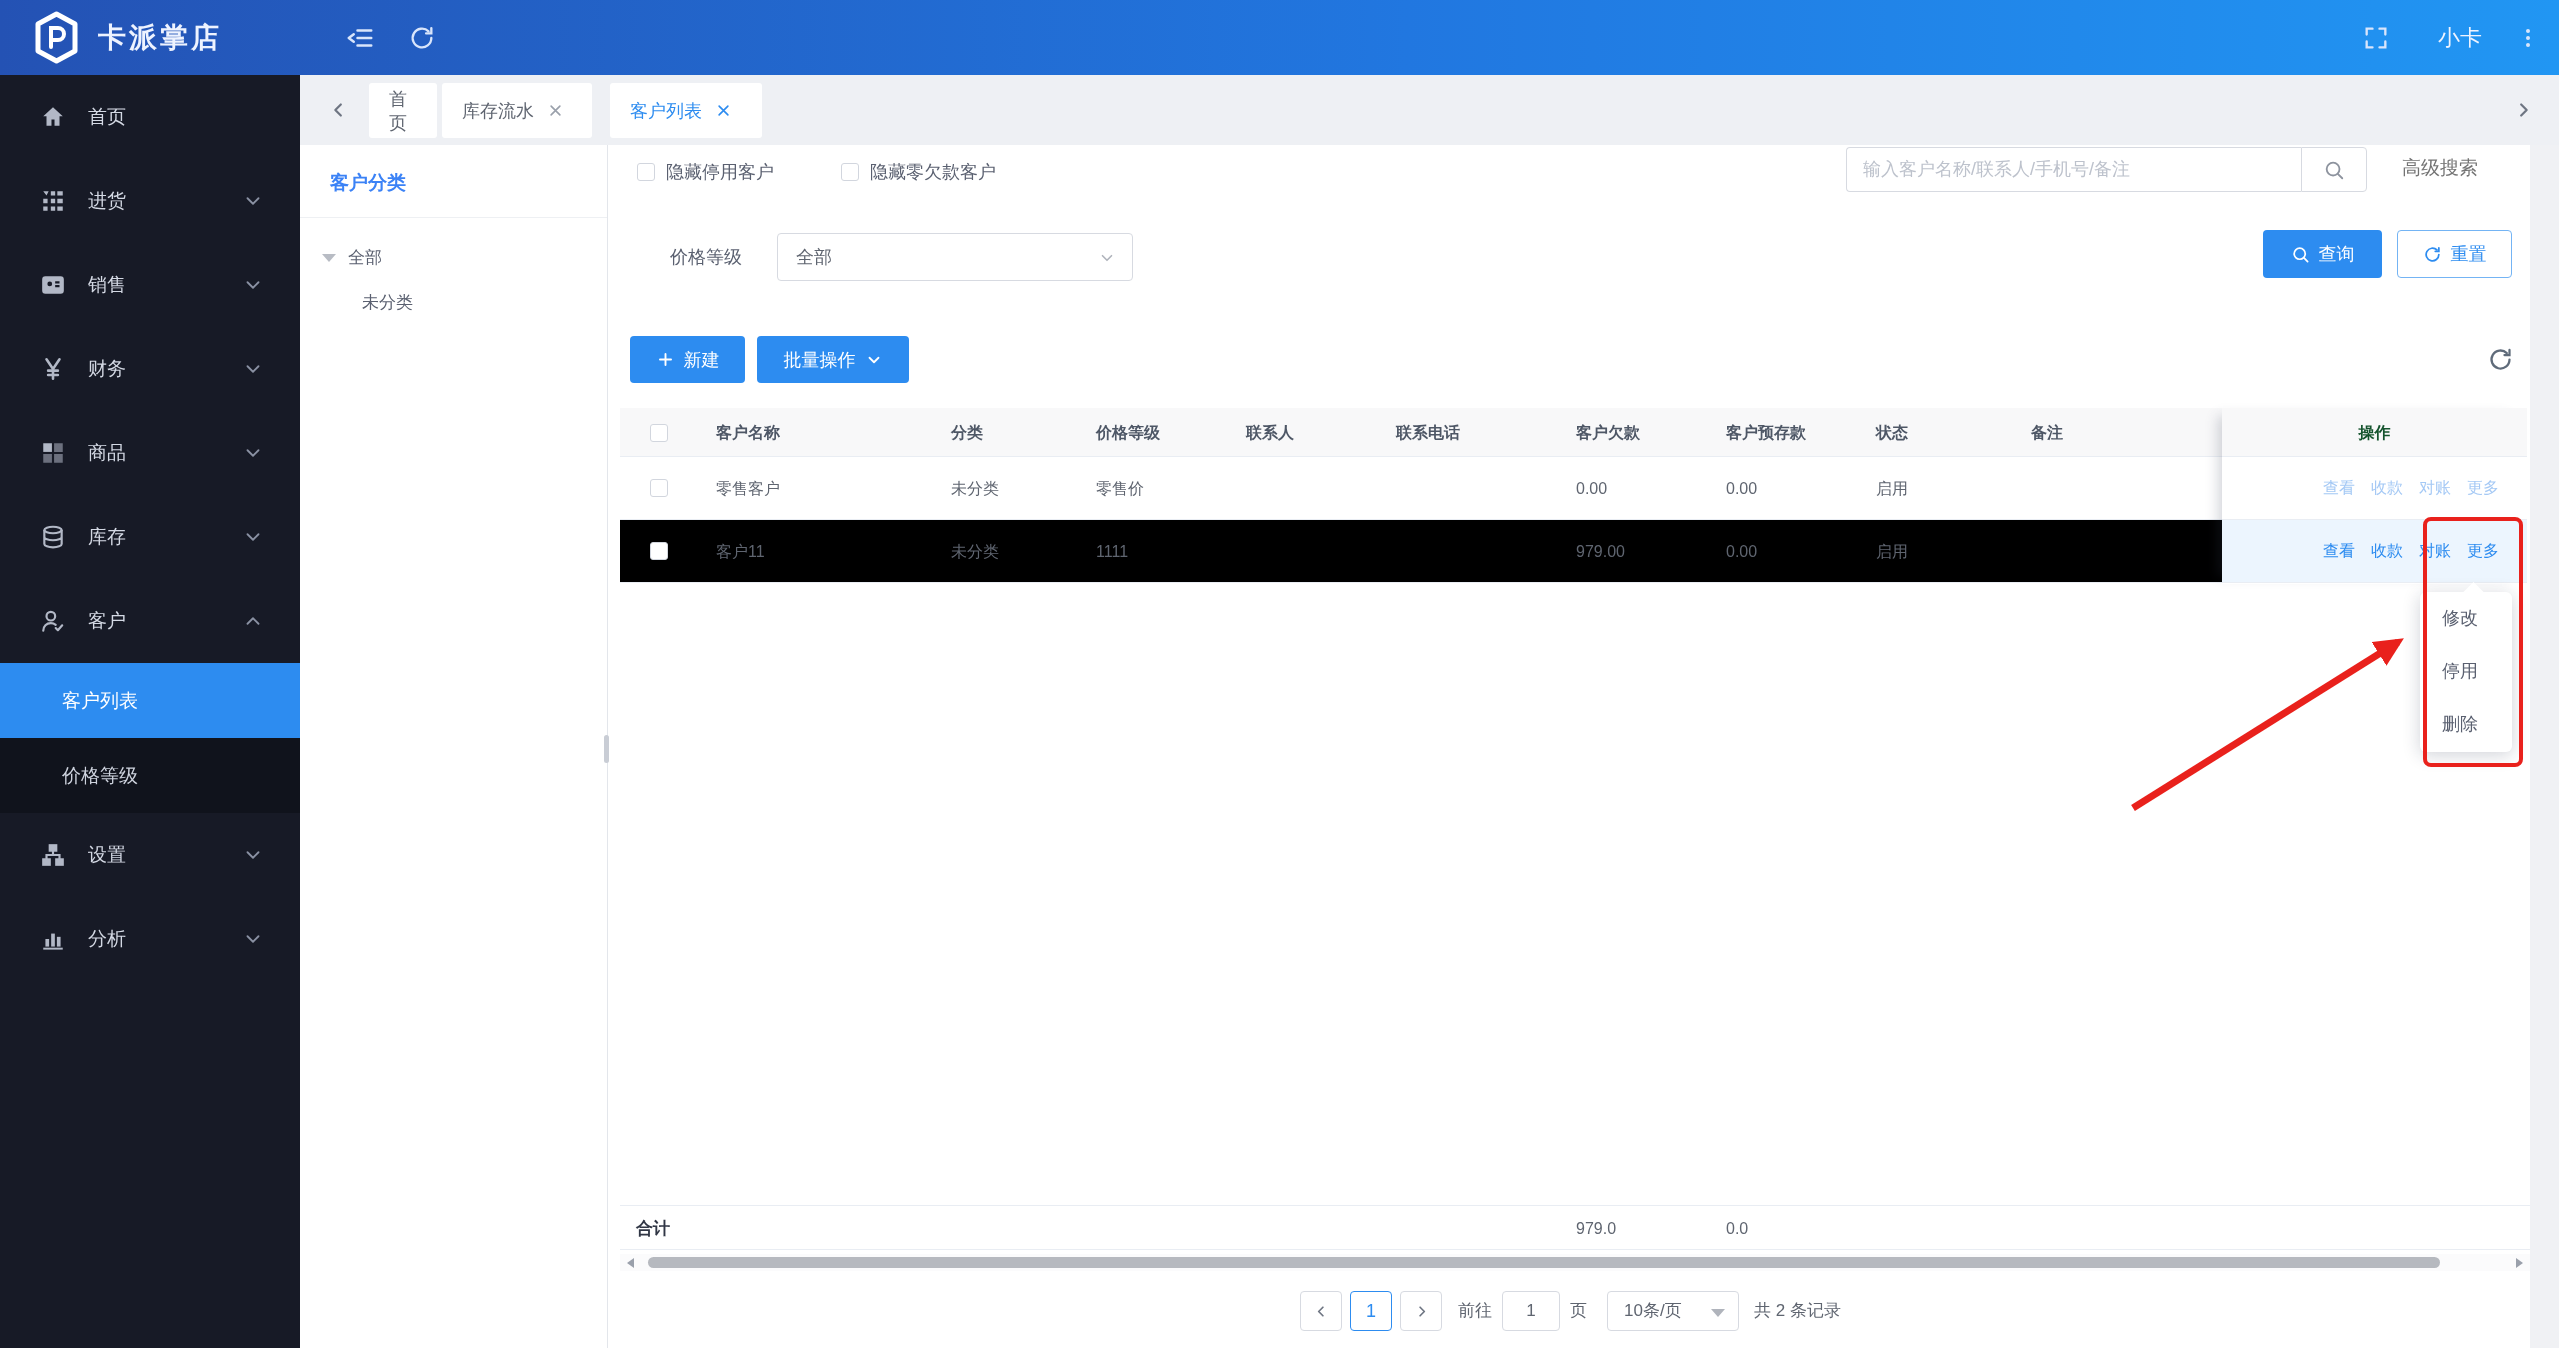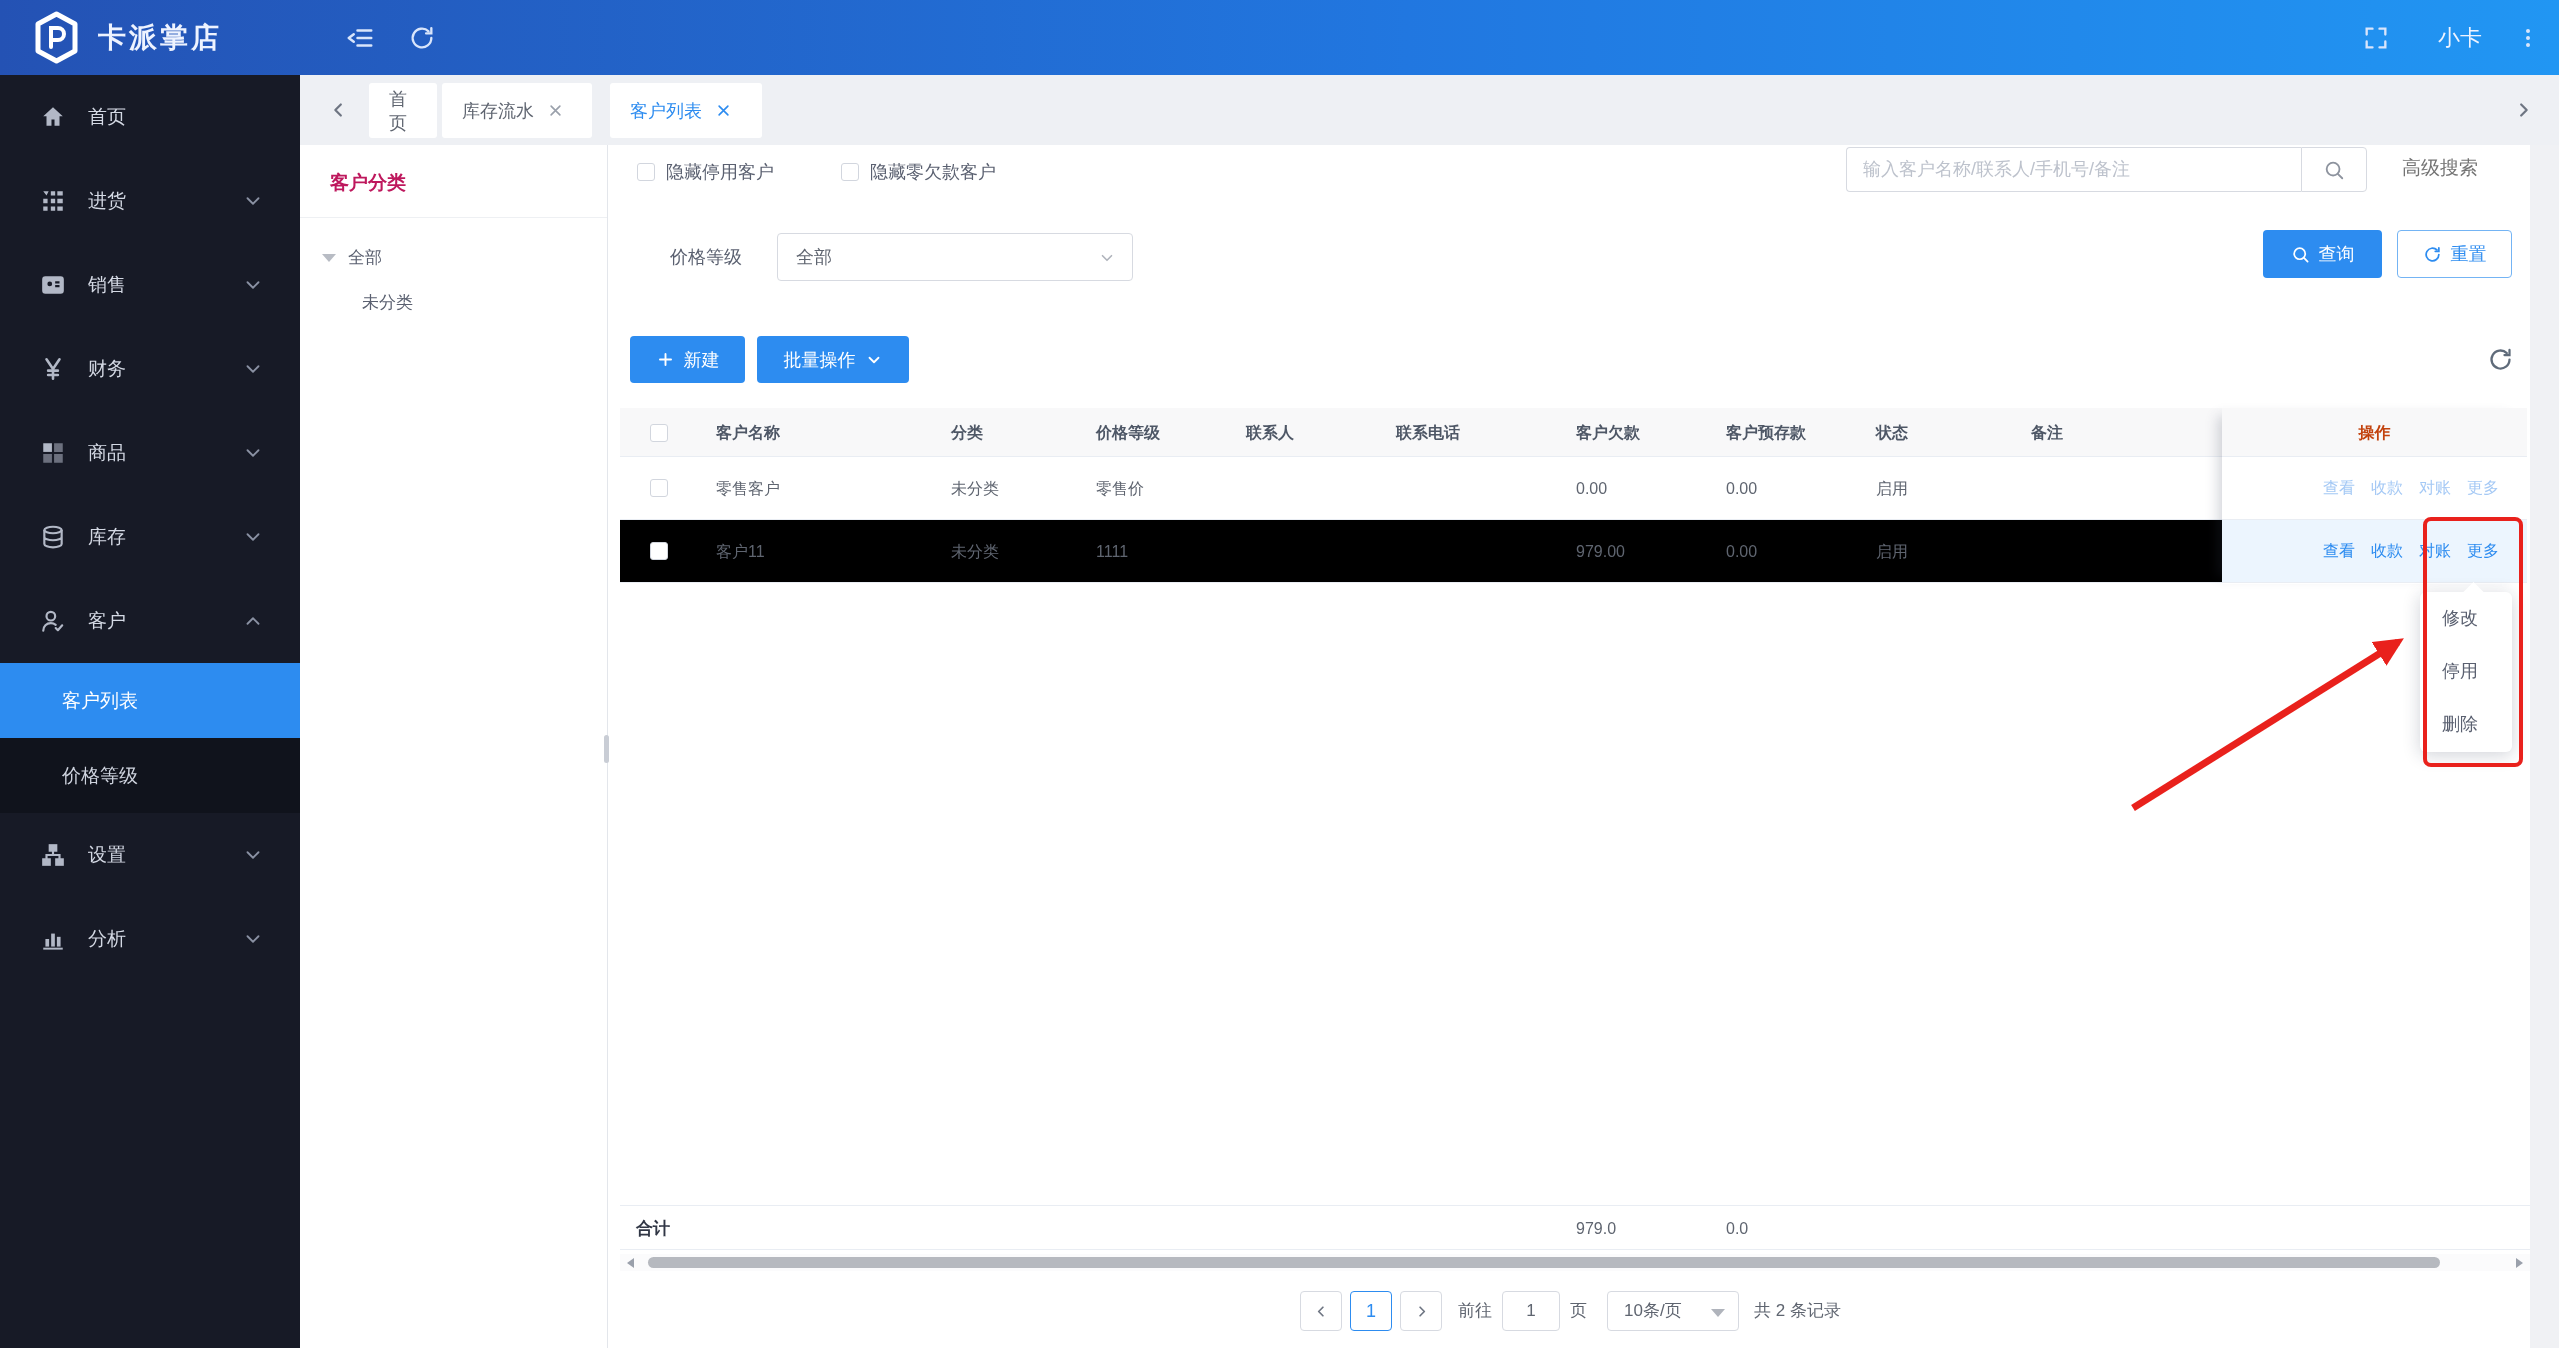--- a/index.html
+++ b/index.html
@@ -35,21 +35,21 @@
   .tab-arrow { position:absolute; top:0; height:70px; display:flex; align-items:center; color:#6e7582; cursor:pointer; }
   .tab { position:absolute; top:8px; height:55px; background:#fff; border-radius:3px; display:flex;
          align-items:center; font-size:18px; color:#5f6570; padding:0 20px; gap:14px; cursor:pointer; }
   .tab .tab-close { color:#9aa0ab; cursor:pointer; }
   .tab.active { color:#2d8cf0; }
   .tab.active .tab-close { color:#2d8cf0; }
 
   
   .category-panel { position:absolute; left:300px; top:145px; width:308px; height:1203px; background:#fff;
                     border-right:1px solid #e3e6eb; }
-  .panel-title { padding:25px 0 21px 30px; font-size:19px; font-weight:bold; color:#be185d;
+  .panel-title { padding:25px 0 21px 30px; font-size:19px; font-weight:bold; color:#3b82f6;
                  border-bottom:1px solid #eef0f3; }
   .tree-row { display:flex; align-items:center; font-size:17px; color:#5a6070; cursor:pointer; }
   .tree-root { padding:28px 0 0 22px; }
   .tree-caret { width:0; height:0; border-left:7px solid transparent; border-right:7px solid transparent;
                 border-top:8px solid #b8bcc4; margin-right:12px; }
   .tree-child { padding:22px 0 0 62px; }
   .splitter { position:absolute; left:604px; top:735px; width:5px; height:28px; background:#c9cdd5;
               border-radius:3px; z-index:5; cursor:col-resize; }
   .right-gutter { position:absolute; left:2530px; top:145px; width:29px; height:1203px; background:#f0f1f4; }
 
@@ -93,21 +93,21 @@
   .thead .cell { line-height:49px; }
   .trow  .cell { line-height:63px; }
   .cc  { left:30px; }
   .c1 { left:96px; }  .c2 { left:331px; } .c3 { left:476px; } .c4 { left:626px; } .c5 { left:776px; }
   .c6 { left:956px; } .c7 { left:1106px; } .c8 { left:1256px; } .c9 { left:1411px; }
   .chk-th { top:16px; } .chk-td { top:22px; }
 
   .fixed-col { position:absolute; left:2222px; top:408px; width:305px; height:176px; background:#fff;
                box-shadow:-12px 0 12px -8px rgba(60,70,90,.22); }
   .fc-head { height:49px; background:#f8f8f9; border-bottom:1px solid #e9edf3; text-align:center;
-             line-height:49px; font-weight:bold; color:#c2410c; font-size:16px; }
+             line-height:49px; font-weight:bold; color:#14532d; font-size:16px; }
   .fc-row { height:63px; border-bottom:1px solid #e9edf3; display:flex; align-items:center;
             justify-content:flex-end; padding-right:28px; gap:16px; font-size:16px; background:#fff; }
   .fc-row.hl { background:#ecf5fe; }
   .act { cursor:pointer; }
   .fc-row.dim .act { color:#a5c9f5; }
   .fc-row.lit .act { color:#2d8cf0; }
 
   .sumrow { position:absolute; left:620px; top:1205px; width:1910px; height:45px; background:#fff;
             border-top:1px solid #e9edf3; border-bottom:1px solid #e9edf3; font-size:16px; color:#5f6570; }
   .sumrow .cell { line-height:45px; }

